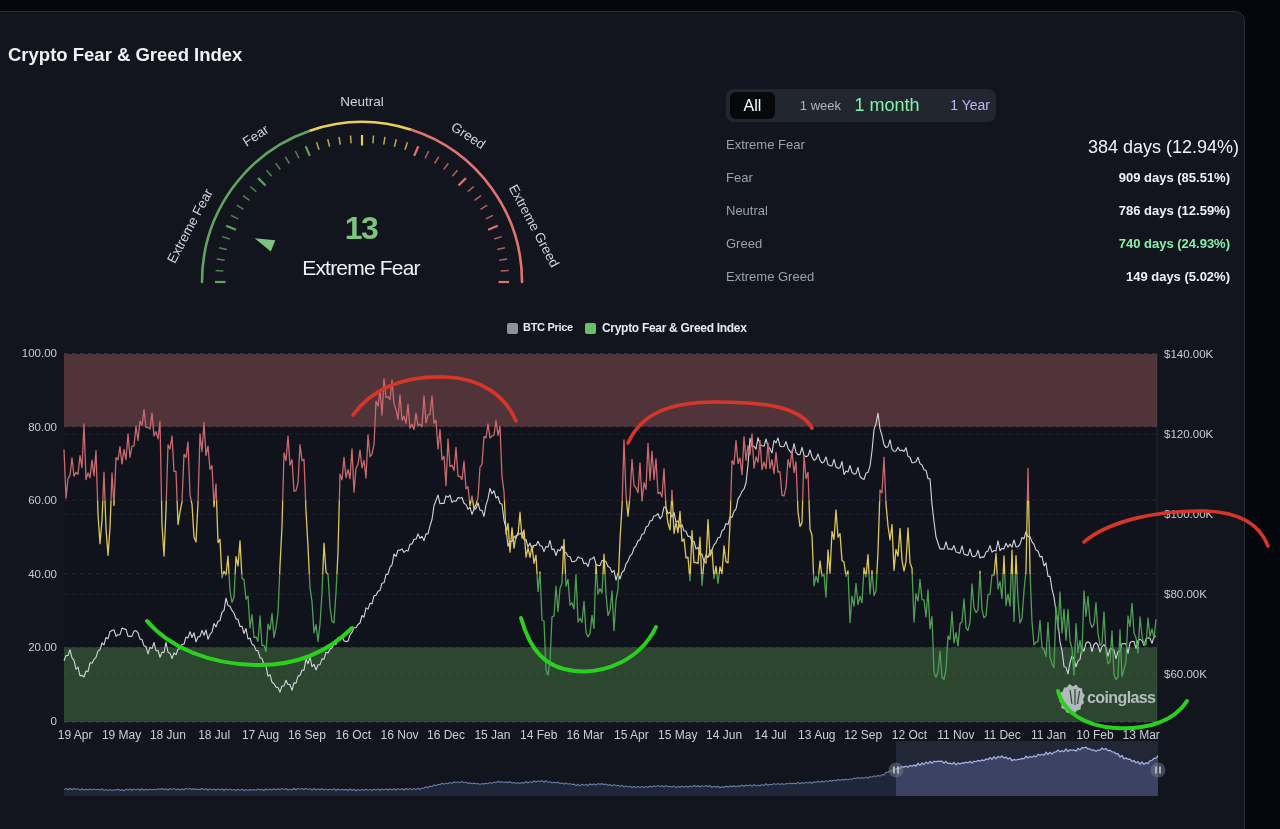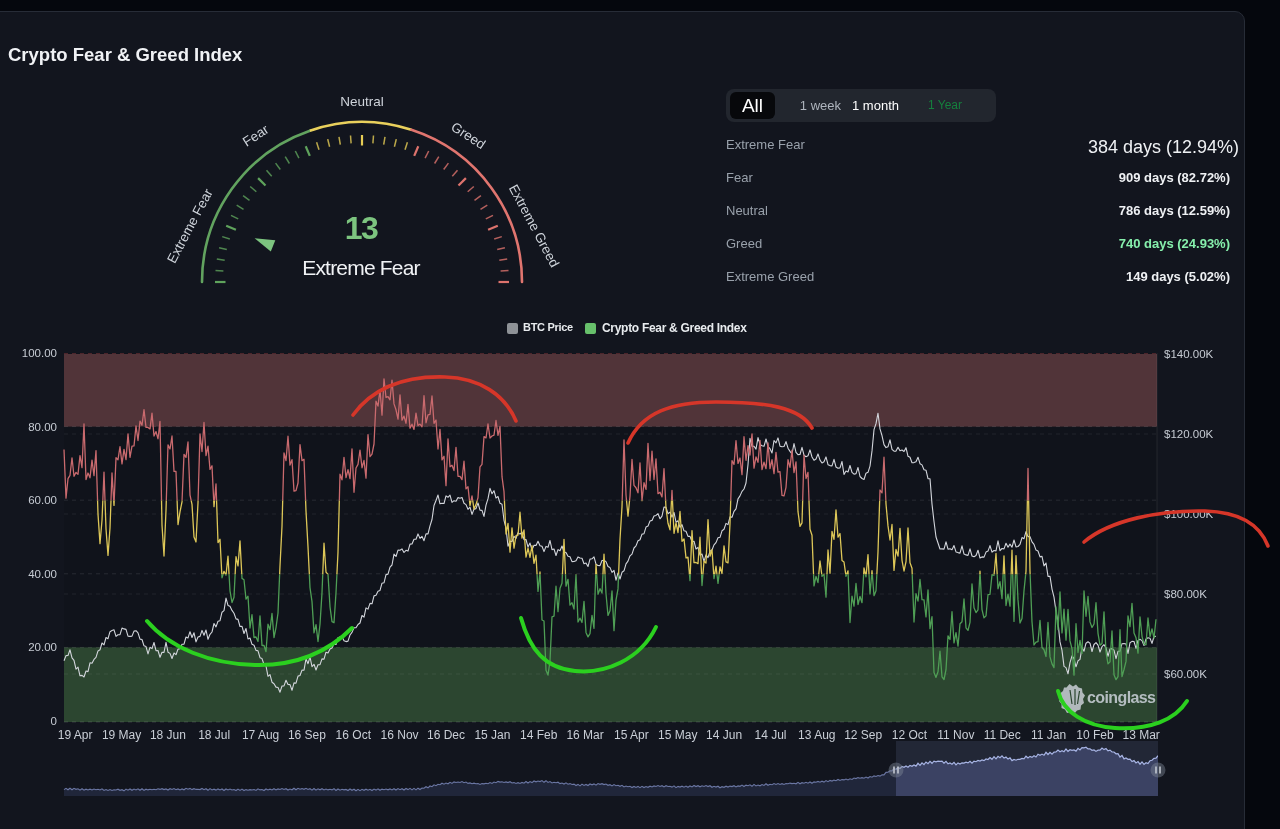--- a/index.html
+++ b/index.html
@@ -5,28 +5,28 @@
 html,body { width:1280px; height:829px; overflow:hidden; background:#05070d; font-family:"Liberation Sans",sans-serif; }
 #card { position:absolute; left:-24px; top:11px; width:1269px; height:860px; background:#12151e; border:1px solid #272c37; border-radius:10px; }
 #inner { position:absolute; left:24px; top:-11px; width:1245px; height:860px; }
 </style></head>
 <body>
 <div id="card">
     <div id="inner">
 <div style="position:absolute;left:7px;top:43px;font-size:18.5px;font-weight:bold;color:#f0f2f5">Crypto Fear &amp; Greed Index</div>
 <div style="position:absolute;left:725px;top:88px;width:270px;height:33px;background:#22262e;border-radius:8px"></div>
 <div style="position:absolute;left:729px;top:91px;width:45px;height:27px;background:#07080b;border-radius:6px"></div>
-<div style="position:absolute;left:729px;top:91px;width:45px;height:27px;line-height:27px;text-align:center;color:#fff;font-size:19px">All</div>
+<div style="position:absolute;left:729px;top:91px;width:45px;height:27px;line-height:27px;text-align:center;color:#fff;font-size:16px">All</div>
 <div style="position:absolute;left:780px;top:91px;width:60px;height:27px;line-height:27px;text-align:right;color:#aeb4bd;font-size:13px">1 week</div>
-<div style="position:absolute;left:851px;top:91px;width:70px;height:27px;line-height:27px;text-align:left;color:#ffffff;font-size:13px">1 month</div>
-<div style="position:absolute;left:927px;top:91px;width:62px;height:27px;line-height:27px;text-align:left;color:#15803d;font-size:12px">1 Year</div>
+<div style="position:absolute;left:851px;top:91px;width:70px;height:27px;line-height:27px;text-align:center;color:#86efac;font-size:18px">1 month</div>
+<div style="position:absolute;left:927px;top:91px;width:62px;height:27px;line-height:27px;text-align:right;color:#c4b5fd;font-size:14px">1 Year</div>
 <div style="position:absolute;left:725px;top:136px;color:#99a1ab;font-size:13px">Extreme Fear</div>
       <div style="position:absolute;right:7px;top:136px;color:#eff1f4;font-size:18px;font-weight:400">384 days (12.94%)</div>
       <div style="position:absolute;left:725px;top:169px;color:#99a1ab;font-size:13px">Fear</div>
-      <div style="position:absolute;right:16px;top:169px;color:#eff1f4;font-size:13px;font-weight:600">909 days (82.72%)</div>
+      <div style="position:absolute;right:16px;top:169px;color:#eff1f4;font-size:13px;font-weight:600">909 days (85.51%)</div>
       <div style="position:absolute;left:725px;top:202px;color:#99a1ab;font-size:13px">Neutral</div>
       <div style="position:absolute;right:16px;top:202px;color:#eff1f4;font-size:13px;font-weight:600">786 days (12.59%)</div>
       <div style="position:absolute;left:725px;top:235px;color:#99a1ab;font-size:13px">Greed</div>
       <div style="position:absolute;right:16px;top:235px;color:#86efac;font-size:13px;font-weight:600">740 days (24.93%)</div>
       <div style="position:absolute;left:725px;top:268px;color:#99a1ab;font-size:13px">Extreme Greed</div>
       <div style="position:absolute;right:16px;top:268px;color:#eff1f4;font-size:13px;font-weight:700">149 days (5.02%)</div>
 <svg width="730" height="310" style="position:absolute;left:0;top:75" viewBox="0 0 730 310">
 <g transform="translate(0,-75)">
 <path d="M 201.0 281.0 A 160 160 0 0 1 308.9 129.7" stroke="#62a35f" stroke-width="2.6" fill="none" stroke-linecap="round"></path>
 <path d="M 308.9 129.7 A 160 160 0 0 1 410.4 128.8" stroke="#e9d05c" stroke-width="2.6" fill="none"></path>

